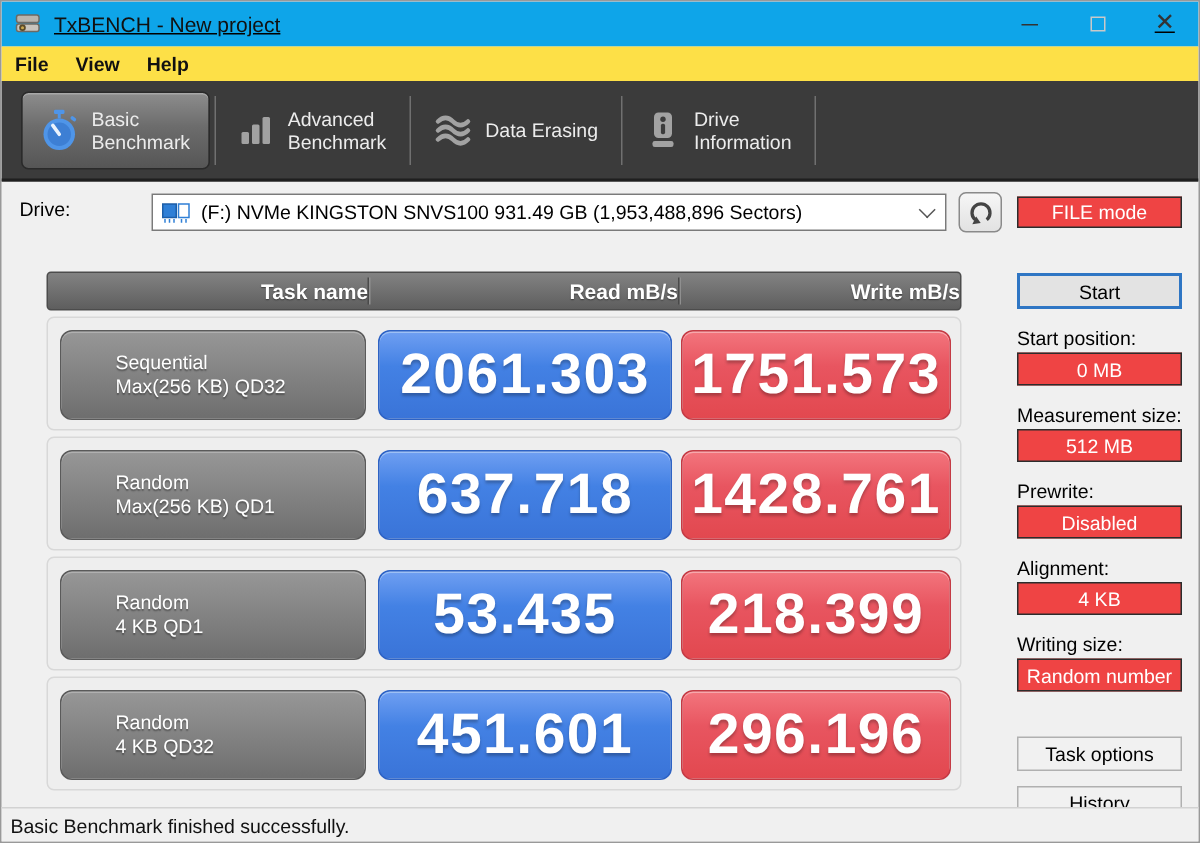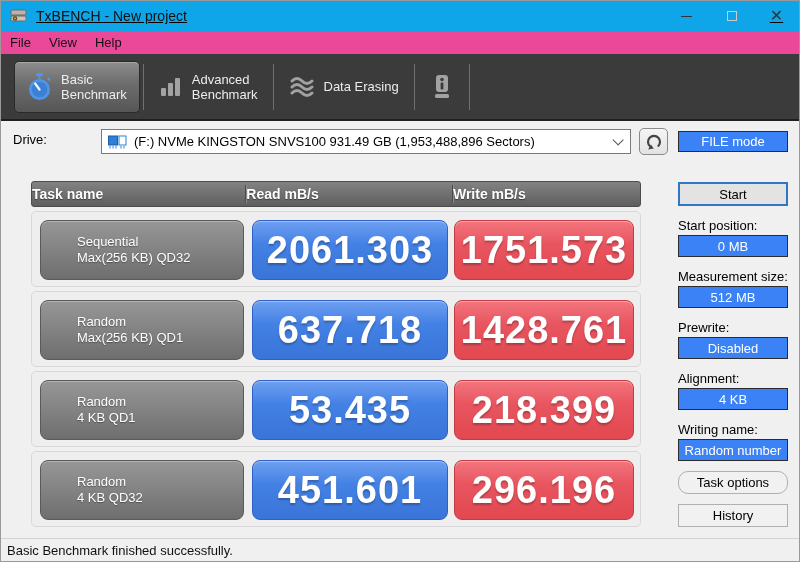--- a/index.html
+++ b/index.html
@@ -10,59 +10,59 @@
   .titlebar{position:absolute;left:0;top:0;width:100%;height:30px;background:#0ea5e9;display:flex;align-items:center;text-decoration:underline;}
   .app-icon{width:18px;height:16px;margin-left:9px;}
   .title-text{margin-left:8px;font-size:14px;color:#111;}
   .win-controls{margin-left:auto;display:flex;height:30px;}
   .win-btn{width:45px;height:30px;display:flex;align-items:center;justify-content:center;}
   .glyph-min{width:11px;height:1px;background:#333;display:block;}
   .glyph-max{width:10px;height:10px;border:1px solid #c9c9c9;display:block;}
   .glyph-close{font-size:16px;color:#333;line-height:1;}
 
   
-  .menubar{position:absolute;left:0;top:30px;width:100%;height:23px;background:#ec4899;display:flex;align-items:flex-start;}
+  .menubar{position:absolute;left:0;top:30px;width:100%;height:23px;background:#fde047;display:flex;align-items:flex-start;font-weight:bold;}
   .menu-item{padding:0 9px;font-size:13px;color:#111;height:23px;display:flex;align-items:center;}
 
   
   .toolbar{position:absolute;left:0;top:53px;width:100%;height:67px;background:#3b3b3b;border-bottom:2px solid #1f1f1f;display:flex;align-items:center;}
   .tab{display:flex;align-items:center;gap:9px;padding:0 12px;height:52px;color:#ececec;font-size:13px;}
   .tab-label{white-space:pre-line;line-height:15px;text-align:left;}
   .tab.active{margin-left:13px;background:linear-gradient(180deg,#8d8d8d 0%,#6c6c6c 45%,#565656 100%);border:1px solid #2a2a2a;border-radius:5px;box-shadow:inset 0 1px 0 #a8a8a8;}
   .tab-sep{width:1px;height:46px;background:#707070;margin:0 3px;}
 
   
   .drive-label{position:absolute;left:12px;top:131px;font-size:13px;color:#000;}
   .combobox{position:absolute;left:100px;top:128px;width:530px;height:25px;background:#fff;border:1px solid #7a7a7a;display:flex;align-items:center;padding:0 6px;}
   .combo-text{font-size:13px;color:#000;margin-left:6px;white-space:nowrap;overflow:hidden;flex:1;}
   .combo-chevron{width:8px;height:8px;border-right:1.6px solid #555;border-bottom:1.6px solid #555;transform:rotate(45deg) translateY(-3px);margin-right:4px;}
   .refresh-btn{position:absolute;left:638px;top:127px;width:29px;height:27px;background:linear-gradient(#f6f6f6,#e2e2e2);border:1px solid #8a8a8a;border-radius:5px;display:flex;align-items:center;justify-content:center;}
 
   
   .bench{position:absolute;left:30px;top:180px;width:610px;}
   .bench-header{height:26px;background:linear-gradient(180deg,#828282,#5e5e5e);border:1px solid #4c4c4c;border-radius:3px;display:flex;align-items:center;}
-  .hcell{color:#fff;font-size:14px;font-weight:bold;text-align:left;text-shadow:0 1px 1px rgba(0,0,0,.45);}
+  .hcell{color:#fff;font-size:14px;font-weight:bold;text-align:right;text-shadow:0 1px 1px rgba(0,0,0,.45);}
   .hcell.c1{width:219px;}.hcell.c2{width:211px;}.hcell.c3{width:192px;}
   .hsep{width:1px;height:18px;background:#4a4a4a;box-shadow:1px 0 0 #8f8f8f;}
   .row-panel{position:relative;height:76px;margin-top:4px;background:#eeeeee;border:1px solid #d8d8d8;border-radius:5px;}
   .task-box{position:absolute;left:8px;top:8px;width:204px;height:60px;background:linear-gradient(180deg,#979797,#6e6e6e);border:1px solid #5a5a5a;border-radius:8px;box-shadow:inset 0 1px 0 #b0b0b0;display:flex;align-items:center;}
   .task-text{padding-left:36px;color:#fff;font-size:13px;line-height:16px;white-space:pre-line;text-shadow:0 1px 1px rgba(0,0,0,.35);}
   .val-box{position:absolute;top:8px;height:60px;border-radius:8px;display:flex;align-items:center;justify-content:center;color:#fff;font-size:38px;font-weight:bold;letter-spacing:1px;text-shadow:0 2px 2px rgba(0,0,0,.25);}
   .val-read{left:220px;width:196px;background:linear-gradient(180deg,#6f9ff2 0%,#4381e4 40%,#3a74d8 100%);border:1px solid #2d62c4;box-shadow:inset 0 1px 0 #9dc0f5;}
   .val-write{left:422px;width:180px;background:linear-gradient(180deg,#f3757d 0%,#e85560 40%,#e2484f 100%);border:1px solid #c43a44;box-shadow:inset 0 1px 0 #f7a8ac;}
 
   
   .sidebar{position:absolute;left:677px;top:130px;width:110px;display:flex;flex-direction:column;}
-  .black-box{width:110px;height:22px;background:#3b82f6;border:1px solid #2c2c2c;color:#fff;font-size:13px;display:flex;align-items:center;justify-content:center;}
+  .black-box{width:110px;height:22px;background:#ef4444;border:1px solid #2c2c2c;color:#fff;font-size:13px;display:flex;align-items:center;justify-content:center;}
   .mode-badge{height:21px;}
   .start-btn{margin-top:30px;width:110px;height:24px;background:#e3e3e3;border:2px solid #2f76c4;font-size:13px;color:#000;display:flex;align-items:center;justify-content:center;}
   .field-label{margin-top:12px;font-size:13px;color:#000;height:15px;}
   .field-box{margin-top:2px;}
   .side-btn{width:110px;height:23px;background:#f1f1f1;border:1px solid #b0b0b0;font-size:13px;color:#000;display:flex;align-items:center;justify-content:center;}
-  .btn-task{margin-top:10px;border-radius:10px;}
+  .btn-task{margin-top:30px;}
   .btn-history{margin-top:10px;}
 
   
   .statusbar{position:absolute;left:0;bottom:0;width:100%;height:23px;background:#f0f0f0;border-top:1px solid #d2d2d2;display:flex;align-items:center;}
   .status-text{margin-left:6px;font-size:13px;color:#111;}
 </style>
 </head>
 <body>
 
 <div class="window">
@@ -127,20 +127,22 @@
       <span class="tab-label">Data Erasing</span>
     </div>
     <div class="tab-sep"></div>
     <div class="tab">
       <svg width="24" height="26" viewBox="0 0 24 26">
         <rect x="6" y="1" width="12" height="17" rx="3" fill="#a2a2a2"></rect>
         <circle cx="12" cy="5.5" r="1.8" fill="#3b3b3b"></circle>
         <rect x="10.6" y="8.5" width="2.8" height="7" rx="1.2" fill="#3b3b3b"></rect>
         <rect x="5" y="20" width="14" height="4" rx="1.5" fill="#a2a2a2"></rect>
       </svg>
+      <span class="tab-label">Drive
+Information</span>
     </div>
     <div class="tab-sep"></div>
   </div>
 
   <span class="drive-label">Drive:</span>
   <div class="combobox">
     <svg width="20" height="15" viewBox="0 0 20 15">
       <rect x="0.5" y="2" width="9" height="9" fill="#2f7fd6" stroke="#1c5ea8"></rect>
       <rect x="11" y="2" width="7" height="9" fill="#ffffff" stroke="#2f7fd6"></rect>
       <line x1="2" y1="12" x2="2" y2="14.5" stroke="#2f7fd6"></line>
@@ -214,21 +216,21 @@
 
     <div class="field-label">Measurement size:</div>
     <div class="black-box field-box">512 MB</div>
 
     <div class="field-label">Prewrite:</div>
     <div class="black-box field-box">Disabled</div>
 
     <div class="field-label">Alignment:</div>
     <div class="black-box field-box">4 KB</div>
 
-    <div class="field-label">Writing name:</div>
+    <div class="field-label">Writing size:</div>
     <div class="black-box field-box">Random number</div>
 
     <div class="side-btn btn-task">Task options</div>
     <div class="side-btn btn-history">History</div>
   </div>
 
   <div class="statusbar">
     <span class="status-text">Basic Benchmark finished successfully.</span>
   </div>
 

